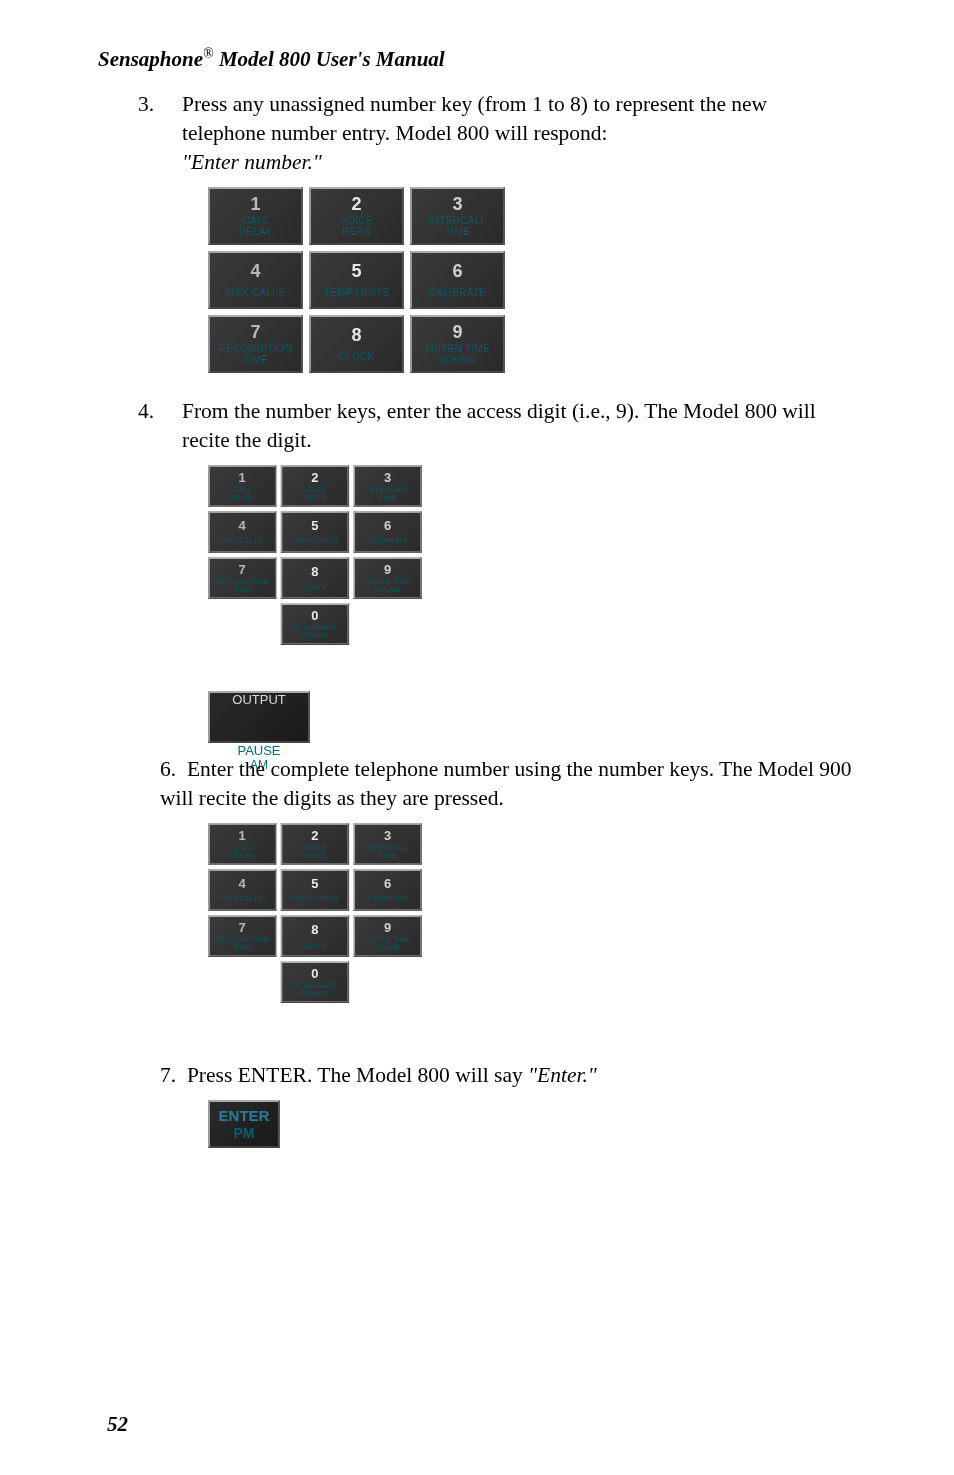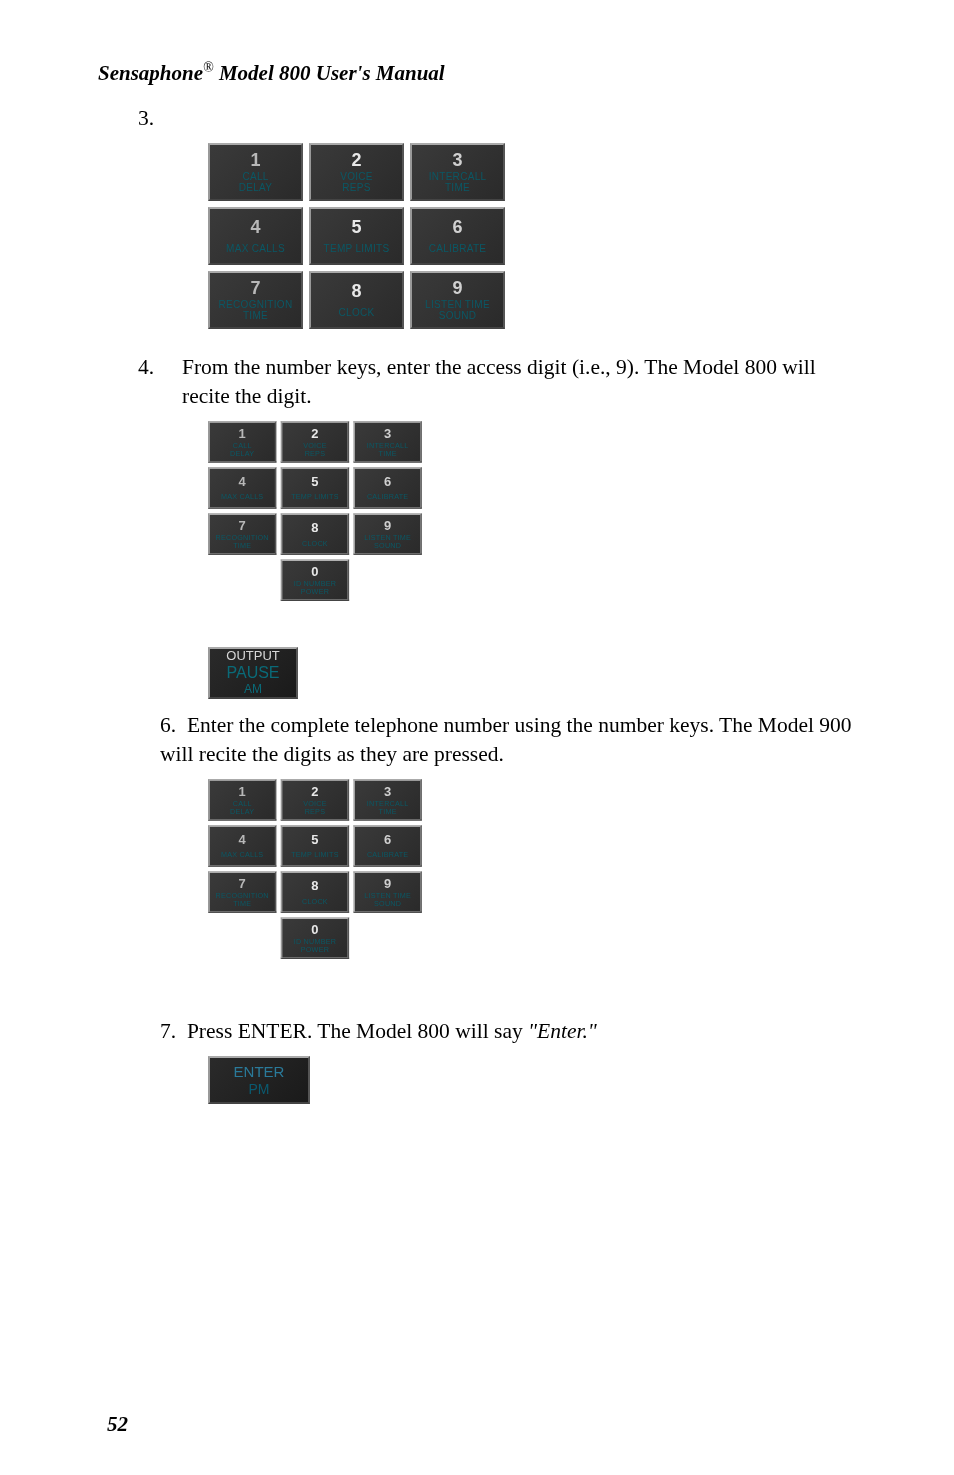--- a/index.html
+++ b/index.html
@@ -3,21 +3,21 @@
   <meta charset="utf-8">
   <style>
     * { margin: 0; padding: 0; box-sizing: border-box; }
     body { 
       width: 954px; 
       height: 1475px; 
       font-family: 'Times New Roman', Times, serif; 
       background: #fff;
       position: relative;
     }
-    .page { padding: 60px 98px 0 98px; }
+    .page { padding: 46px 98px 0 98px; }
     .header { font-size: 21px; font-weight: bold; font-style: italic; margin-bottom: 18px; }
     .header .reg { font-size: 14px; vertical-align: super; font-weight: normal; }
     .step { font-size: 21.5px; line-height: 1.35; margin-bottom: 10px; }
     .step3, .step4 { display: flex; }
     .step-num-wide { width: 84px; flex-shrink: 0; text-align: right; padding-right: 28px; }
     .step-text { flex: 1; }
     .step567 { padding-left: 62px; }
     .italic { font-style: italic; }
     
     .keypad { margin: 8px 0 20px 110px; }
@@ -43,71 +43,76 @@
       position: relative;
     }
     .key-num { color: #b8b8b8; font-size: 18px; font-weight: bold; }
     .key-label { color: #0a5865; font-size: 10px; font-weight: normal; letter-spacing: 0.3px; }
     .key.light .key-num { color: #e8e8e8; }
     .key.mid .key-num { color: #d0d0d0; }
     
     .key.offset { margin-left: 101px; }
     
     .single-key {
-      width: 90px; height: 52px;
+      width: 102px; height: 52px;
       background: linear-gradient(135deg, #2a2a2a 0%, #1a1a1a 100%);
       border: 2px solid #888;
       border-top-color: #aaa;
       border-left-color: #999;
       border-right-color: #555;
       border-bottom-color: #444;
       display: flex;
       flex-direction: column;
       align-items: center;
-      justify-content: center;
+      justify-content: space-between;
       font-family: Arial, sans-serif;
       text-align: center;
       line-height: 1.15;
       margin: 6px 0 6px 110px;
     }
     .single-key .lbl1 { color: #d8d8d8; font-size: 13px; }
-    .single-key .lbl2 { color: #0a6a78; font-size: 16px; }
+    .single-key .lbl2 { color: #0a6a78; font-size: 13px; margin-top: 36px; }
     .single-key .lbl3 { color: #0a6a78; font-size: 12px; }
     
     .enter-key {
-      width: 102px; height: 48px;
+      width: 72px; height: 48px;
       background: linear-gradient(135deg, #2a2a2a 0%, #1a1a1a 100%);
       border: 2px solid #888;
       border-top-color: #aaa;
       border-left-color: #999;
       border-right-color: #555;
       border-bottom-color: #444;
       display: flex;
       flex-direction: column;
       align-items: center;
       justify-content: center;
       font-family: Arial, sans-serif;
       margin: 6px 0 6px 110px;
       line-height: 1.2;
+      font-weight: bold;
     }
     .enter-key .e1 { color: #2a7a9a; font-size: 15px; }
     .enter-key .e2 { color: #0a5a70; font-size: 14px; }
     
     .page-num { position: absolute; bottom: 38px; left: 98px; font-size: 21px; font-weight: bold; font-style: italic; margin-left: 9px; }
   </style>
 </head>
 <body>
 
 <div class="page">
   <div class="header">
     <span>Sensaphone</span><span class="reg">®</span> <span>Model 800 User's Manual</span>
   </div>
 
   <div class="step step3">
     <div class="step-num-wide">3.</div>
+    <div class="step-text">
+      <span>Press any unassigned number key (from 1 to 8) to represent the new telephone number entry. Model 800 will respond:</span><br>
+      <span class="italic">"Enter number."</span>
+    </div>
   </div>
 
   <div class="keypad">
     <div class="key-row">
       <div class="key">
         <div class="key-num">1</div>
         <div class="key-label">CALL</div>
         <div class="key-label">DELAY</div>
       </div>
       <div class="key light">

